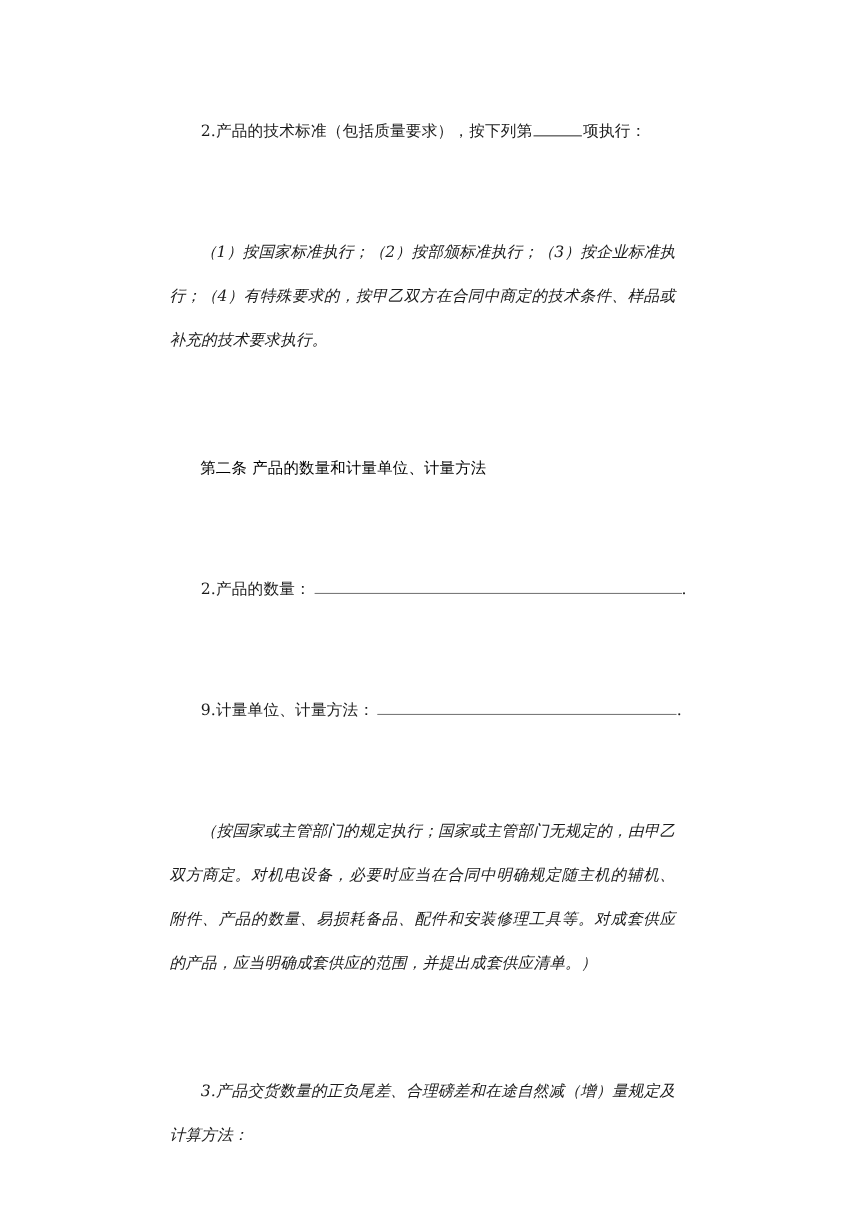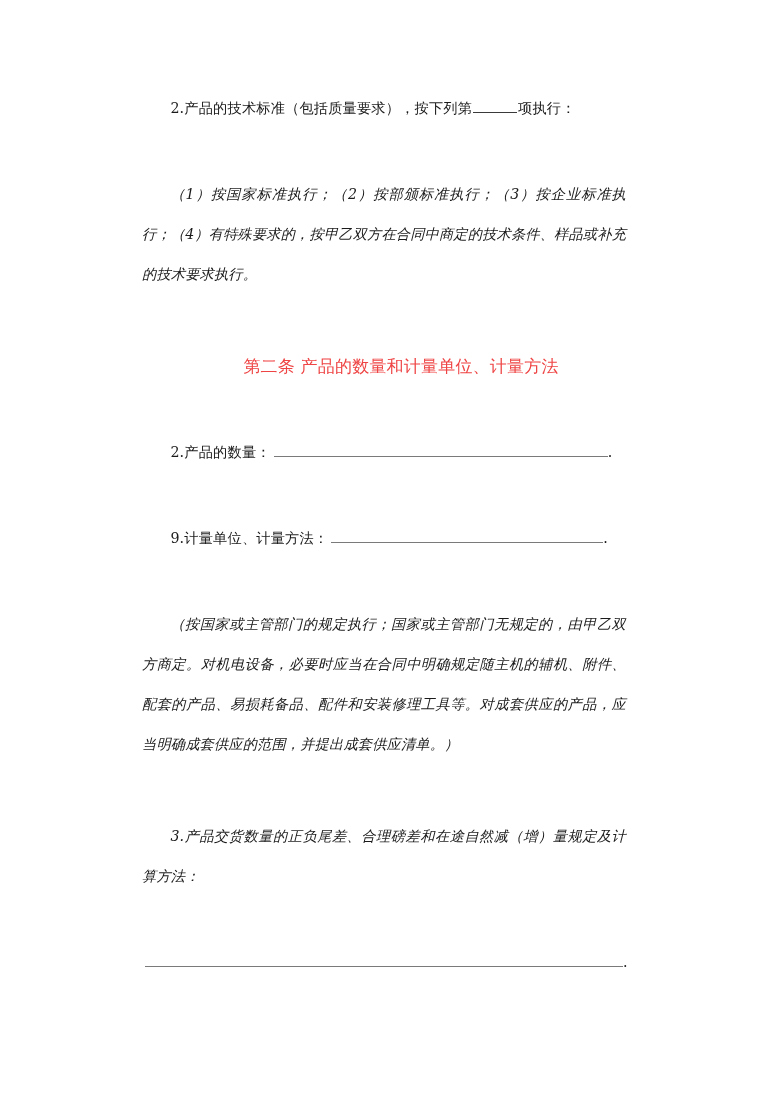--- a/index.html
+++ b/index.html
@@ -43,32 +43,31 @@
   }
   .para.indent {
     text-indent: 2em;
   }
   .para.last-line-left {
     text-align-last: left;
     font-style: italic;
   }
 
   .heading {
-    font-size: 17px;
+    font-size: 14px;
     line-height: 40px;
-    color: #ef4444;
+    color: #000000;
     text-indent: 2em;
     letter-spacing: 0.2px;
     white-space: nowrap;
-    text-align: center;
   }
 
   
   .blk {
-    margin: 0;
+    margin: 12px;
   }
   .gap-md { height: 46px; }
   .gap-lg { height: 52px; }
 
   
   .blank-inline {
     display: inline-block;
     border-bottom: 1.2px solid #3a3a3a;
     vertical-align: baseline;
     height: 0.95em;
@@ -124,21 +123,21 @@
     <div class="gap-md"></div>
 
     <div class="fill-row blk"><span>2.产品的数量：</span><span class="rule rule-a"></span><span class="dot">.</span></div>
 
     <div class="gap-md"></div>
 
     <div class="fill-row blk"><span>9.计量单位、计量方法：</span><span class="rule rule-b"></span><span class="dot">.</span></div>
 
     <div class="gap-md"></div>
 
-    <div class="para indent last-line-left blk">（按国家或主管部门的规定执行；国家或主管部门无规定的，由甲乙双方商定。对机电设备，必要时应当在合同中明确规定随主机的辅机、附件、配套的产品、易损耗备品、配件和安装修理工具等。对成套供应的产品，应当明确成套供应的范围，并提出成套供应清单。）</div>
+    <div class="para indent last-line-left blk">（按国家或主管部门的规定执行；国家或主管部门无规定的，由甲乙双方商定。对机电设备，必要时应当在合同中明确规定随主机的辅机、附件、产品的数量、易损耗备品、配件和安装修理工具等。对成套供应的产品，应当明确成套供应的范围，并提出成套供应清单。）</div>
 
     <div class="gap-lg"></div>
 
     <div class="para indent last-line-left blk">3.产品交货数量的正负尾差、合理磅差和在途自然减（增）量规定及计算方法：</div>
 
     <div class="gap-md"></div>
 
     <div class="standalone-rule-row blk"><span class="rule rule-full"></span><span class="dot">.</span></div>
 
     <div class="gap-lg"></div>

